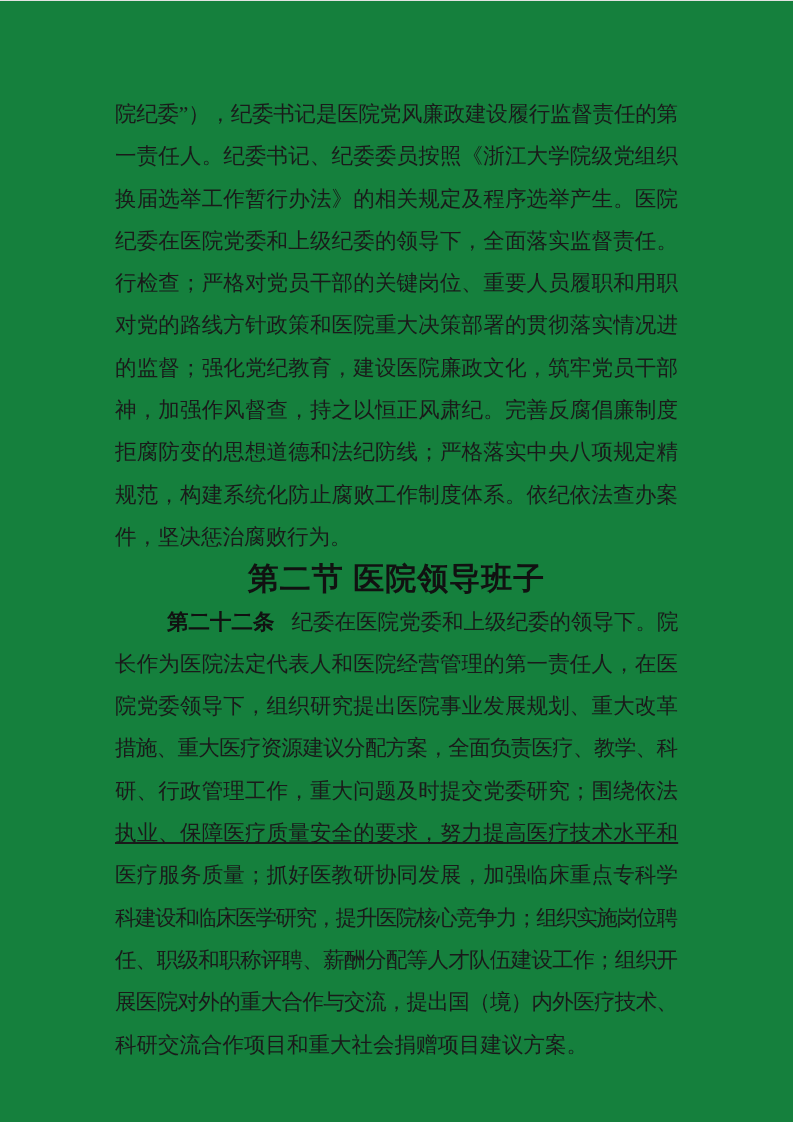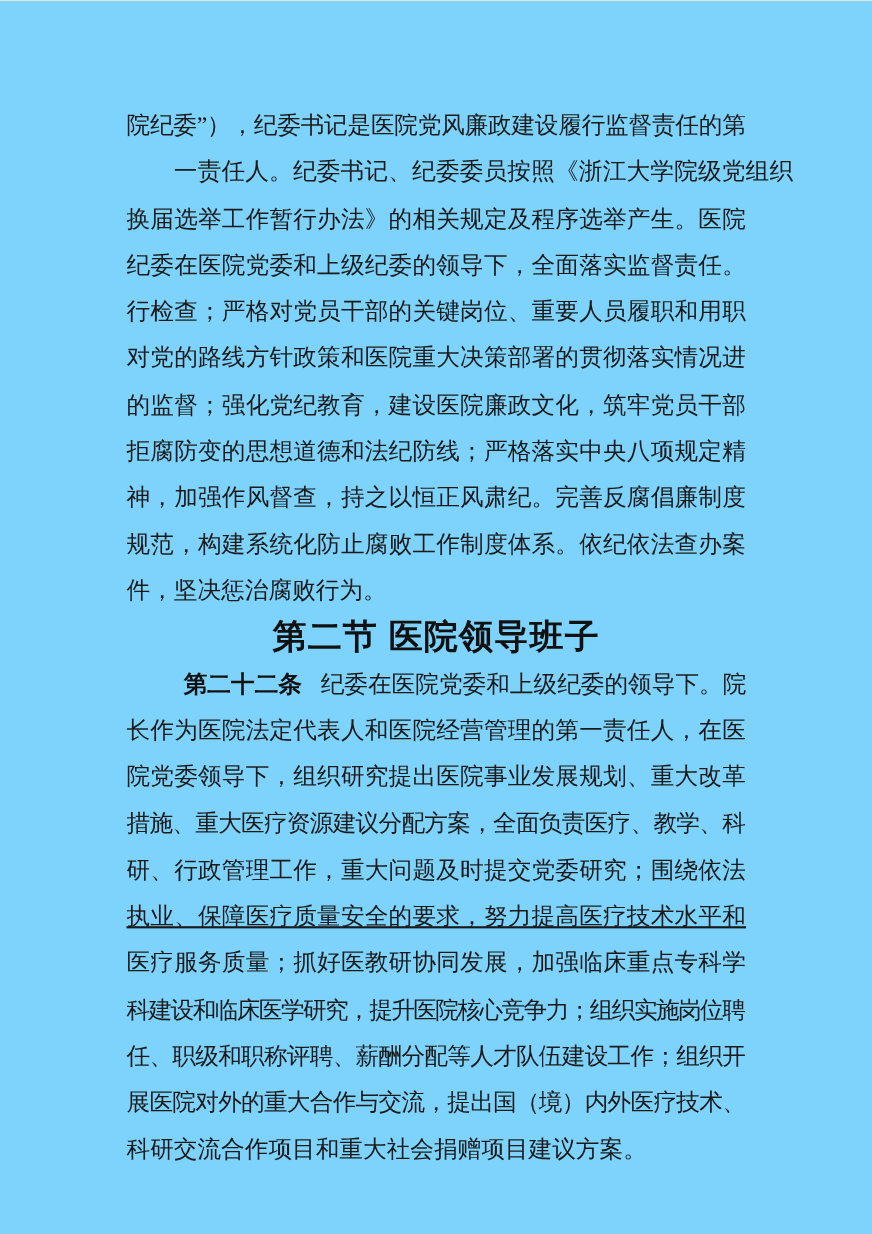--- a/index.html
+++ b/index.html
@@ -8,21 +8,21 @@
     width: 793px;
     height: 1122px;
     position: relative;
     overflow: hidden;
     font-family: "Liberation Serif", serif;
     color: #1a1a1a;
   }
   .page {
     position: absolute;
     inset: 0;
-    background: #7dd3fc;
+    background: #15803d;
     border-top: 1px solid #e3e3e3;
   }
   .content {
     position: absolute;
     left: 115px;
     top: 92px;
     width: 563px;
     font-size: 21.5px;
     line-height: 42.3px;
   }
@@ -55,28 +55,28 @@
   }
 </style>
 </head>
 <body>
 
 <div class="page">
   <div class="content">
 
     <div class="paragraph">
         <div class="line"><span class="line-text" style="letter-spacing: -0.213341px;">院纪委”），纪委书记是医院党风廉政建设履行监督责任的第</span></div>
-        <div class="line"><span class="line-text" style="letter-spacing: 0.16px; margin-left: 43px;">一责任人。纪委书记、纪委委员按照《浙江大学院级党组织</span></div>
+        <div class="line"><span class="line-text" style="letter-spacing: 0.16px;">一责任人。纪委书记、纪委委员按照《浙江大学院级党组织</span></div>
         <div class="line"><span class="line-text" style="letter-spacing: 0.16px;">换届选举工作暂行办法》的相关规定及程序选举产生。医院</span></div>
         <div class="line"><span class="line-text" style="letter-spacing: 0.16px;">纪委在医院党委和上级纪委的领导下，全面落实监督责任。</span></div>
         <div class="line"><span class="line-text" style="letter-spacing: 0.16px;">行检查；严格对党员干部的关键岗位、重要人员履职和用职</span></div>
         <div class="line"><span class="line-text" style="letter-spacing: 0.16px;">对党的路线方针政策和医院重大决策部署的贯彻落实情况进</span></div>
         <div class="line"><span class="line-text" style="letter-spacing: 0.16px;">的监督；强化党纪教育，建设医院廉政文化，筑牢党员干部</span></div>
+        <div class="line"><span class="line-text" style="letter-spacing: 0.16px;">神，加强作风督查，持之以恒正风肃纪。完善反腐倡廉制度</span></div>
         <div class="line"><span class="line-text" style="letter-spacing: 0.16px;">拒腐防变的思想道德和法纪防线；严格落实中央八项规定精</span></div>
-        <div class="line"><span class="line-text" style="letter-spacing: 0.16px;">神，加强作风督查，持之以恒正风肃纪。完善反腐倡廉制度</span></div>
         <div class="line"><span class="line-text" style="letter-spacing: 0.16px;">规范，构建系统化防止腐败工作制度体系。依纪依法查办案</span></div>
         <div class="line no-justify"><span class="line-text">件，坚决惩治腐败行为。</span></div>
       </div>
 
     <div class="section-heading">第二节 医院领导班子</div>
 
     <div class="paragraph">
       <div class="line article-first no-justify">
         <span class="article-num">第二十二条</span><span class="num-gap"></span><span class="line-text">纪委在医院党委和上级纪委的领导下。院</span>
       </div>

